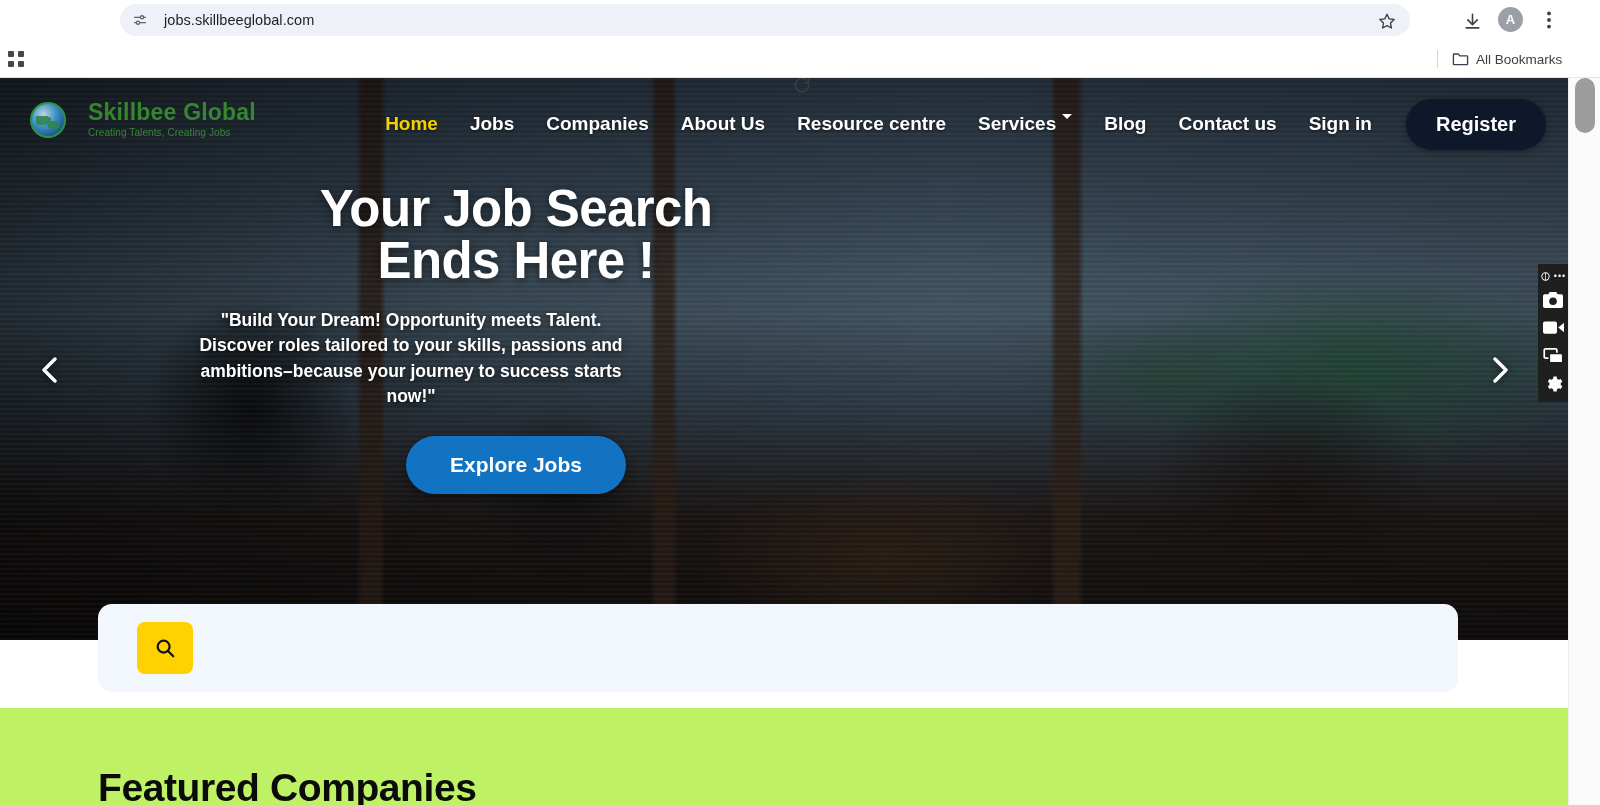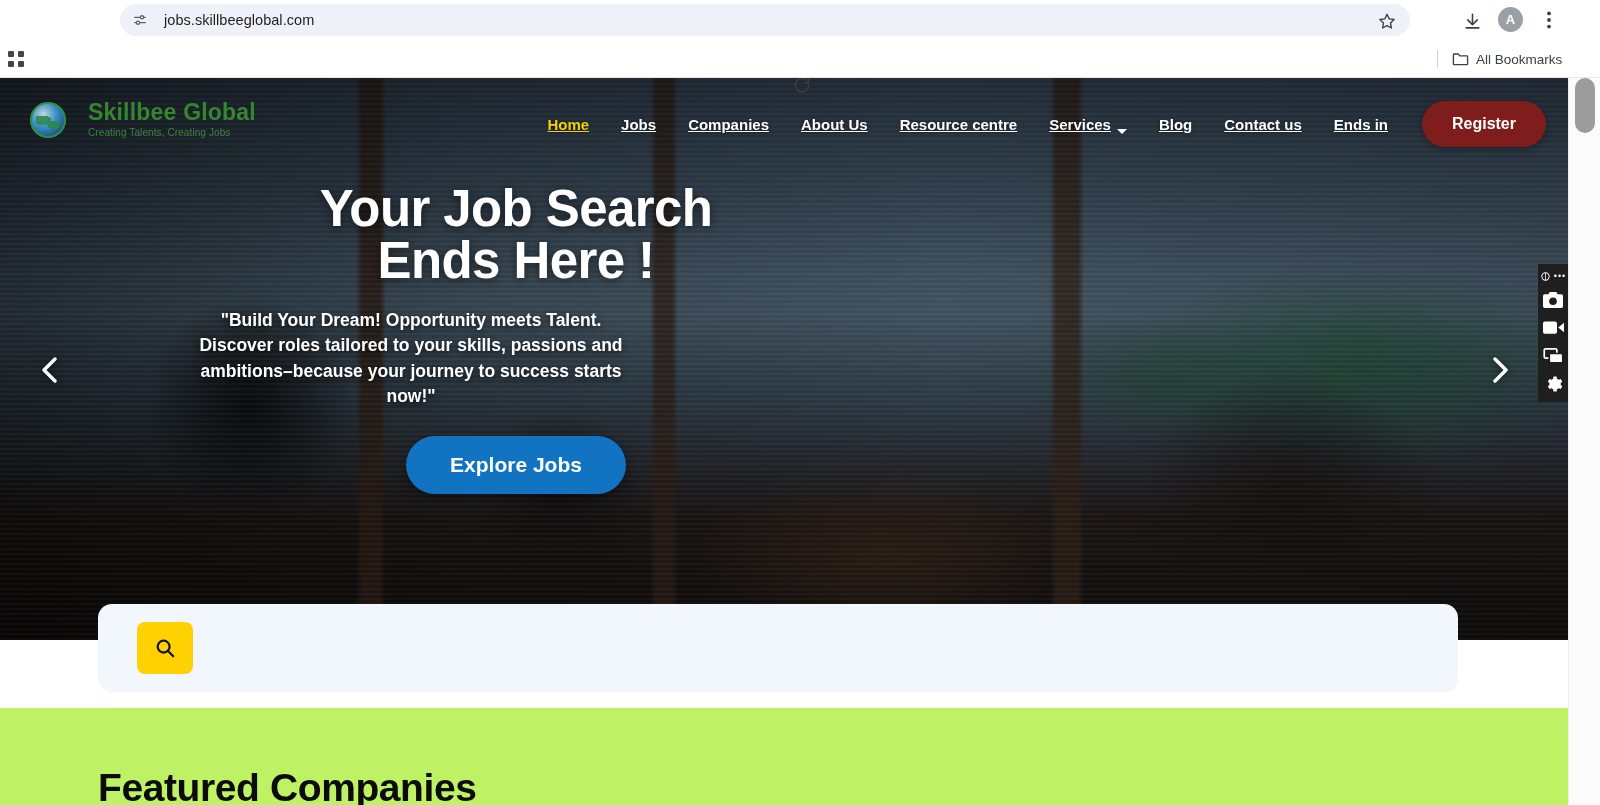--- a/index.html
+++ b/index.html
@@ -186,37 +186,37 @@
   #brand-tagline {
     font-size: 10px; color: #4db84a; margin-top: 4px;
     opacity: .7; letter-spacing: .1px;
   }
 
   #main-nav {
     position: absolute; right: 22px; top: 0; height: 92px;
     display: flex; align-items: center; gap: 0;
   }
   .nav-link {
-    color: #ffffff; font-size: 15px; font-weight: 700;
+    color: #ffffff; font-size: 19px; font-weight: 700;
     padding: 0 16px; white-space: nowrap;
     text-shadow: 0 1px 3px rgba(0,0,0,.55);
-    display: flex; align-items: flex-end; gap: 6px; text-decoration: underline;
+    display: flex; align-items: flex-start; gap: 6px;
   }
   .nav-link.active { color: #f7d000; }
   .caret {
     width: 0; height: 0; position: relative; top: 1px;
     border-left: 5px solid transparent;
     border-right: 5px solid transparent;
     border-top: 5px solid #ffffff;
   }
   #register-button {
     margin-left: 18px;
-    background: #7f1d1d;
-    color: #ffffff;
-    font-size: 16px; font-weight: 700;
+    background: #0f172a;
+    color: #ffffff;
+    font-size: 20px; font-weight: 700;
     padding: 14px 30px;
     border-radius: 26px;
     white-space: nowrap;
     box-shadow: 0 2px 7px rgba(0,0,0,.3);
   }
 
   
   #hero-copy {
     position: absolute; left: 196px; top: 105px;
     width: 640px; z-index: 5; text-align: center;
@@ -467,21 +467,21 @@
           <span>Services</span>
           <span class="caret"></span>
         </a>
         <a class="nav-link">
             <span>Blog</span>
           </a>
         <a class="nav-link">
             <span>Contact us</span>
           </a>
         <a class="nav-link">
-            <span>Ends in</span>
+            <span>Sign in</span>
           </a>
         <a id="register-button">Register</a>
       </nav>
     </div>
 
     <div id="hero-copy">
       <h1 id="hero-title">Your Job Search
 Ends Here !</h1>
       <p id="hero-subtitle">"Build Your Dream! Opportunity meets Talent. Discover roles tailored to your skills, passions and ambitions–because your journey to success starts now!"</p>
       <a id="explore-jobs-button">Explore Jobs</a>

